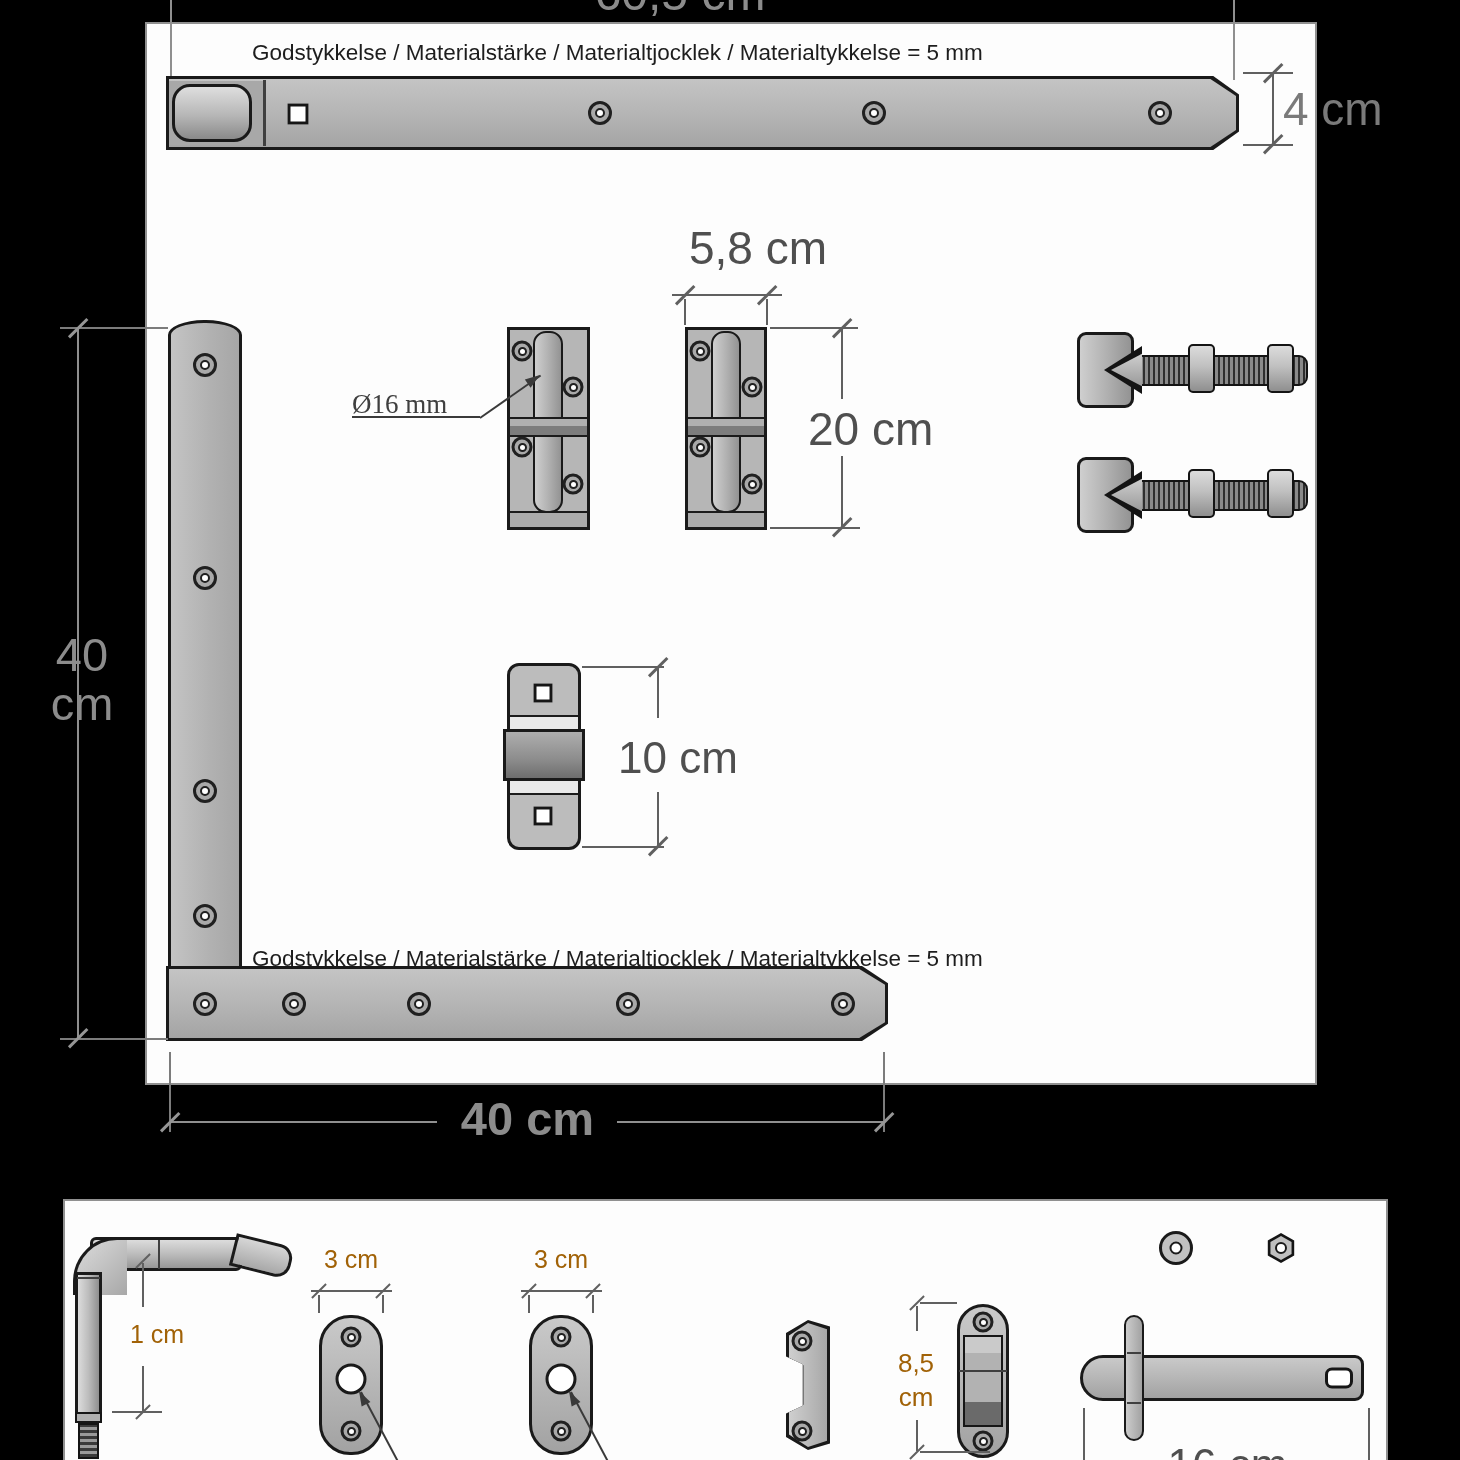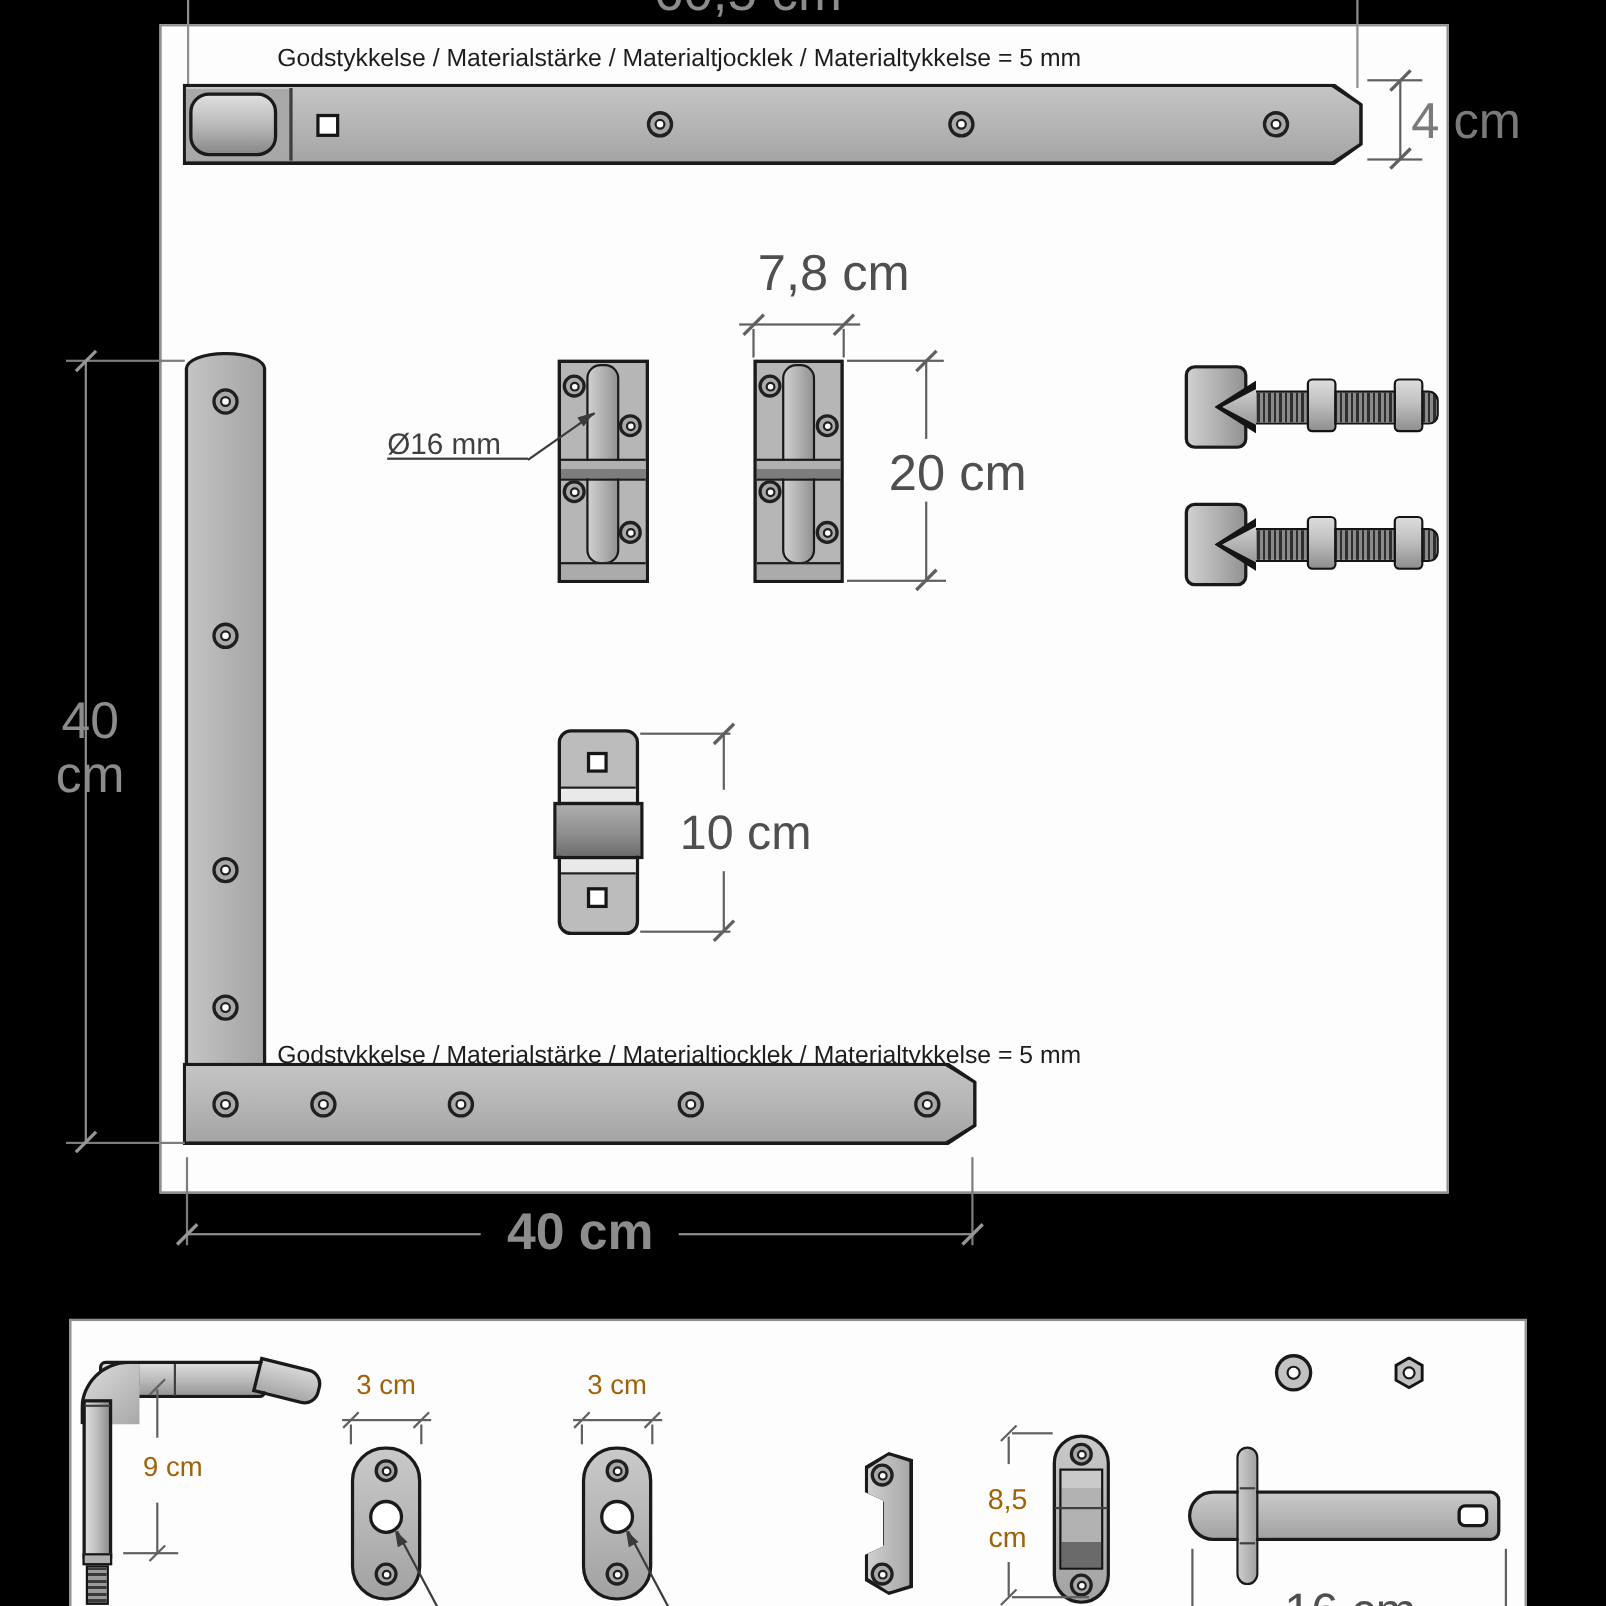--- a/index.html
+++ b/index.html
@@ -28,21 +28,21 @@
   .tick{position:absolute;width:26px;height:2.5px;background:#606060;
         transform:translate(-50%,-50%) rotate(-45deg);}
   .tick.onblack{background:#969696;}
   .tick.sm{width:20px;height:2px;}
   .dimtext{position:absolute;color:#4f4f4f;font-size:46px;white-space:nowrap;line-height:1.05;}
   .dimtext.onblack{color:#8c8c8c;}
   .dimtext.edge{color:#7a7a7a;}
   .center{text-align:center;}
   .note{position:absolute;color:#1d1d1d;font-size:22.5px;white-space:nowrap;}
   .small{position:absolute;color:#a16207;font-size:25px;white-space:nowrap;}
-  .label-mid{position:absolute;color:#3f3f3f;font-size:27px;white-space:nowrap;}
+  .label-mid{position:absolute;color:#3f3f3f;font-size:27px;white-space:nowrap;font-family:Liberation Serif, serif;}
   .lead{position:absolute;height:2px;background:#3a3a3a;transform-origin:0 50%;}
   .ah{position:absolute;width:0;height:0;border:solid transparent;border-width:5px 15px 5px 0;
       border-right-color:#3a3a3a;transform-origin:left center;}
   .seam{position:absolute;background:#3f3f3f;}
   .threads-h{position:absolute;background:repeating-linear-gradient(90deg,#2e2e2e 0 2px,#8a8a8a 2px 5px);
       border:2.5px solid #141414;box-sizing:border-box;}
   .threads-v{position:absolute;background:repeating-linear-gradient(0deg,#3a3a3a 0 3px,#9a9a9a 3px 6px);
       border:2.5px solid #141414;box-sizing:border-box;}
   .nut{position:absolute;background:linear-gradient(180deg,#dcdcdc,#c0c0c0 45%,#8f8f8f);
       border:2.5px solid #141414;border-radius:5px;box-sizing:border-box;}
@@ -103,21 +103,21 @@
 
   <div class="metal" style="left:685px;top:327px;width:82px;height:203px;background:#b6b6b6;"></div>
   <div class="metal90" style="left:711px;top:331px;width:30px;height:182px;border-radius:13px;border-width:2.5px;"></div>
   <div class="band" style="left:688px;top:417px;width:76px;height:20px;background:linear-gradient(180deg,#b0b0b0 0 45%,#7d7d7d 45%);border-top:2.5px solid #1b1b1b;border-bottom:2.5px solid #1b1b1b;"></div>
   <div class="band" style="left:688px;top:511px;width:76px;height:16px;background:#ababab;border-top:2.5px solid #1b1b1b;"></div>
   <div class="hole sm" style="left:700px;top:351px;"></div>
   <div class="hole sm" style="left:752px;top:387px;"></div>
   <div class="hole sm" style="left:700px;top:447px;"></div>
   <div class="hole sm" style="left:752px;top:484px;"></div>
 
-  <div class="dimtext center" style="left:648px;top:224px;width:220px;">7,8 cm</div>
+  <div class="dimtext center" style="left:648px;top:224px;width:220px;">5,8 cm</div>
   <div class="dim" style="left:672px;top:294px;width:110px;height:2px;"></div>
   <div class="tick" style="left:685px;top:295px;"></div>
   <div class="tick" style="left:767px;top:295px;"></div>
   <div class="dim" style="left:684px;top:299px;width:2px;height:26px;"></div>
   <div class="dim" style="left:766px;top:299px;width:2px;height:26px;"></div>
 
   <div class="label-mid" style="left:352px;top:389px;">Ø16 mm</div>
   <div class="lead" style="left:352px;top:416px;width:128px;"></div>
   <div class="lead" style="left:480px;top:417px;width:74px;transform:rotate(-35deg);"></div>
   <div class="ah" style="left:540px;top:370px;transform:rotate(145deg);"></div>
@@ -199,21 +199,21 @@
   <div class="metal" style="left:73px;top:1237px;width:54px;height:58px;border-radius:44px 0 0 0;border-right:none;border-bottom:none;background:linear-gradient(135deg,#dcdcdc,#a8a8a8);"></div>
   <div class="metal90" style="left:75px;top:1272px;width:27px;height:145px;background:linear-gradient(90deg,#dcdcdc,#bcbcbc 50%,#8f8f8f);"></div>
   <div class="metal" style="left:232px;top:1240px;width:60px;height:33px;border-radius:0 14px 14px 0;transform:rotate(14deg);background:linear-gradient(180deg,#d6d6d6,#a8a8a8);"></div>
   <div class="seam" style="left:158px;top:1240px;width:2px;height:29px;"></div>
   <div class="seam" style="left:77px;top:1277px;width:23px;height:2px;"></div>
   <div class="band" style="left:75px;top:1412px;width:27px;height:11px;background:#b0b0b0;border:2.5px solid #161616;"></div>
   <div class="threads-v" style="left:78px;top:1423px;width:21px;height:36px;"></div>
 
   <div class="tick sm" style="left:143px;top:1261px;"></div>
   <div class="dim" style="left:142px;top:1263px;width:2px;height:44px;"></div>
-  <div class="small" style="left:130px;top:1320px;">9 cm</div>
+  <div class="small" style="left:130px;top:1320px;">1 cm</div>
   <div class="dim" style="left:142px;top:1366px;width:2px;height:46px;"></div>
   <div class="tick sm" style="left:143px;top:1412px;"></div>
   <div class="dim" style="left:112px;top:1411px;width:50px;height:2px;"></div>
 
   <div class="metal" style="left:319px;top:1315px;width:64px;height:140px;border-radius:31px;"></div>
   <div class="hole sm" style="left:351px;top:1337px;"></div>
   <div class="bighole" style="left:351px;top:1379px;"></div>
   <div class="hole sm" style="left:351px;top:1431px;"></div>
   <div class="small" style="left:301px;top:1245px;width:100px;text-align:center;">3 cm</div>
   <div class="dim" style="left:311px;top:1290px;width:81px;height:2px;"></div>

